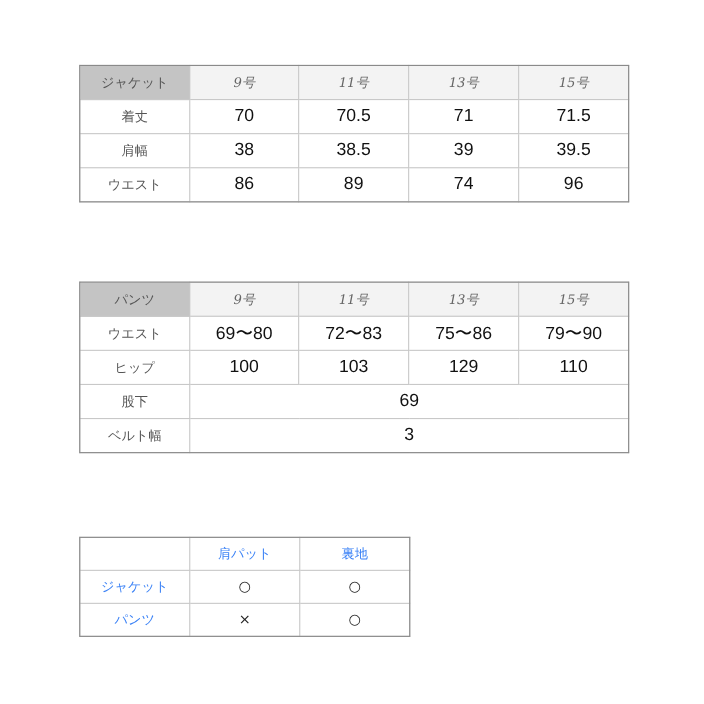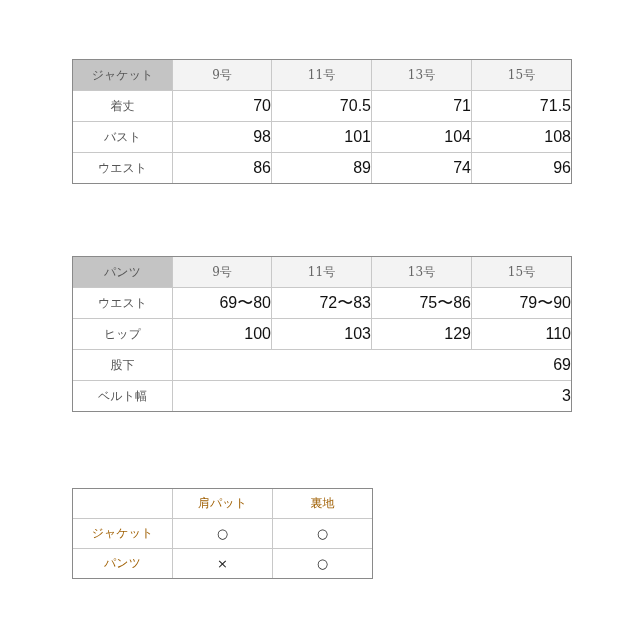--- a/index.html
+++ b/index.html
@@ -1,31 +1,31 @@
 <!DOCTYPE html>
 <html><head>
 <meta charset="utf-8">
 <style>
   html, body { margin:0; padding:0; background:#ffffff; }
   body { width:640px; height:640px; position:relative; overflow:hidden; }
   table { border-collapse:collapse; position:absolute; table-layout:fixed; }
   td { border:1px solid #c8c8c8; text-align:center; vertical-align:middle; padding:0; }
   .outer { outline:1px solid #8a8a8a; outline-offset:-1px; }
   .lbl { font-family:"DejaVu Serif", serif; font-size:12px; color:#555;margin-top:38px; }
-  .hdr { font-family:"DejaVu Serif", serif; font-size:12px; color:#666; background:#f3f3f3; }
+  .hdr { font-family:"DejaVu Serif", serif; font-size:12px; color:#666; background:#f3f3f3;font-style:italic; }
   .corner { background:#c4c4c4; font-family:"DejaVu Serif", serif; font-size:12px; color:#555; }
-  .val { font-family:"Liberation Sans", sans-serif; font-size:16px; color:#111;text-align:right; }
+  .val { font-family:"Liberation Sans", sans-serif; font-size:16px; color:#111; }
   #t1 { left:72px; top:59px; width:500px; }
   #t2 { left:72px; top:256px; width:500px; }
   #t3 { left:72px; top:488px; width:300px; }
   #t1 td, #t2 td { height:30px; }
   #t3 td { height:29px; }
   .c0 { width:100px; } .c1 { width:99px; } .c2 { width:100px; } .c3 { width:100px; } .c4 { width:100px; }
   .sym { font-family:"DejaVu Sans", sans-serif; font-size:13px; color:#222; }
-  .t3hdr { font-family:"DejaVu Serif", serif; font-size:12px; color:#a16207; background:#fff; }
+  .t3hdr { font-family:"DejaVu Serif", serif; font-size:12px; color:#3b82f6; background:#fff; }
 </style>
 </head>
 <body>
 
 <table id="t1" class="outer">
   <colgroup>
       <col class="c0">
       <col class="c1">
       <col class="c2">
       <col class="c3">
@@ -40,25 +40,25 @@
     <td class="hdr">15号</td>
   </tr>
   <tr>
     <td class="lbl">着丈</td>
     <td class="val">70</td>
     <td class="val">70.5</td>
     <td class="val">71</td>
     <td class="val">71.5</td>
   </tr>
   <tr>
-    <td class="lbl">バスト</td>
-    <td class="val">98</td>
-    <td class="val">101</td>
-    <td class="val">104</td>
-    <td class="val">108</td>
+    <td class="lbl">肩幅</td>
+    <td class="val">38</td>
+    <td class="val">38.5</td>
+    <td class="val">39</td>
+    <td class="val">39.5</td>
   </tr>
   <tr>
     <td class="lbl">ウエスト</td>
     <td class="val">86</td>
     <td class="val">89</td>
     <td class="val">74</td>
     <td class="val">96</td>
   </tr>
 </tbody>
   </table>

